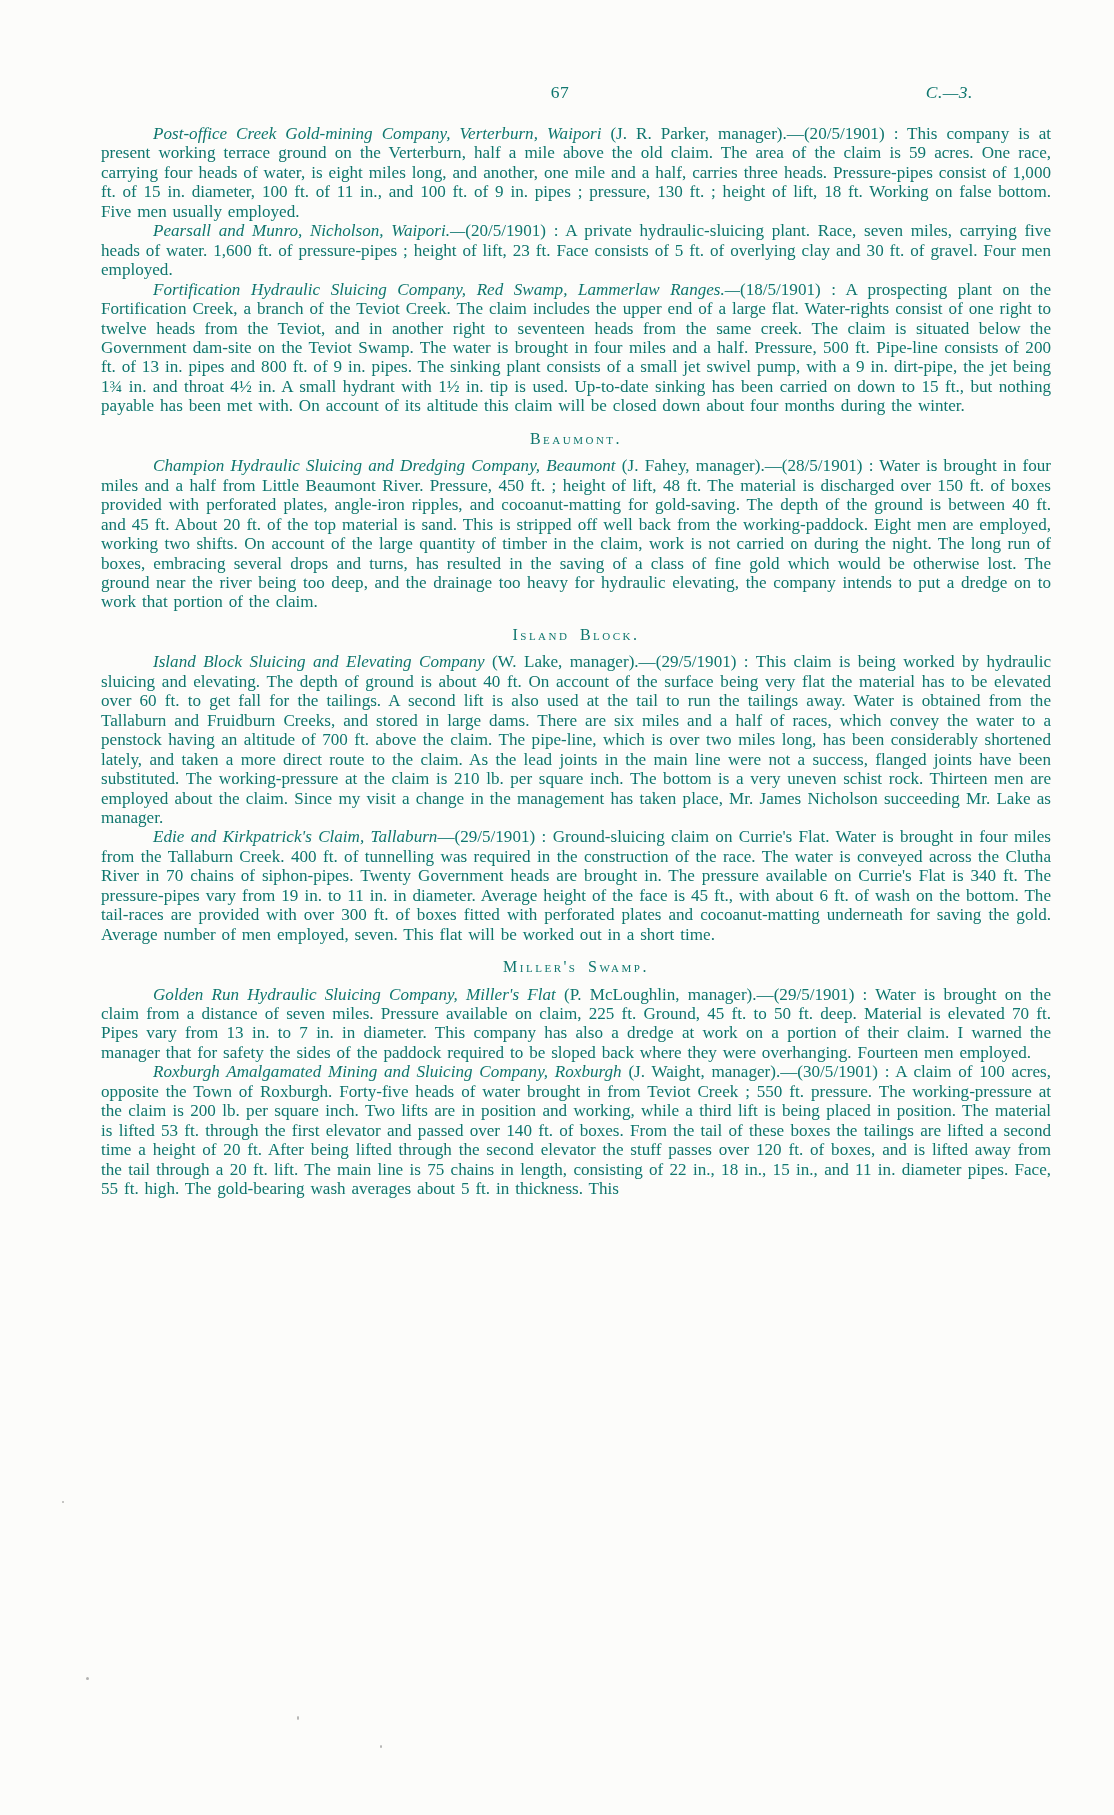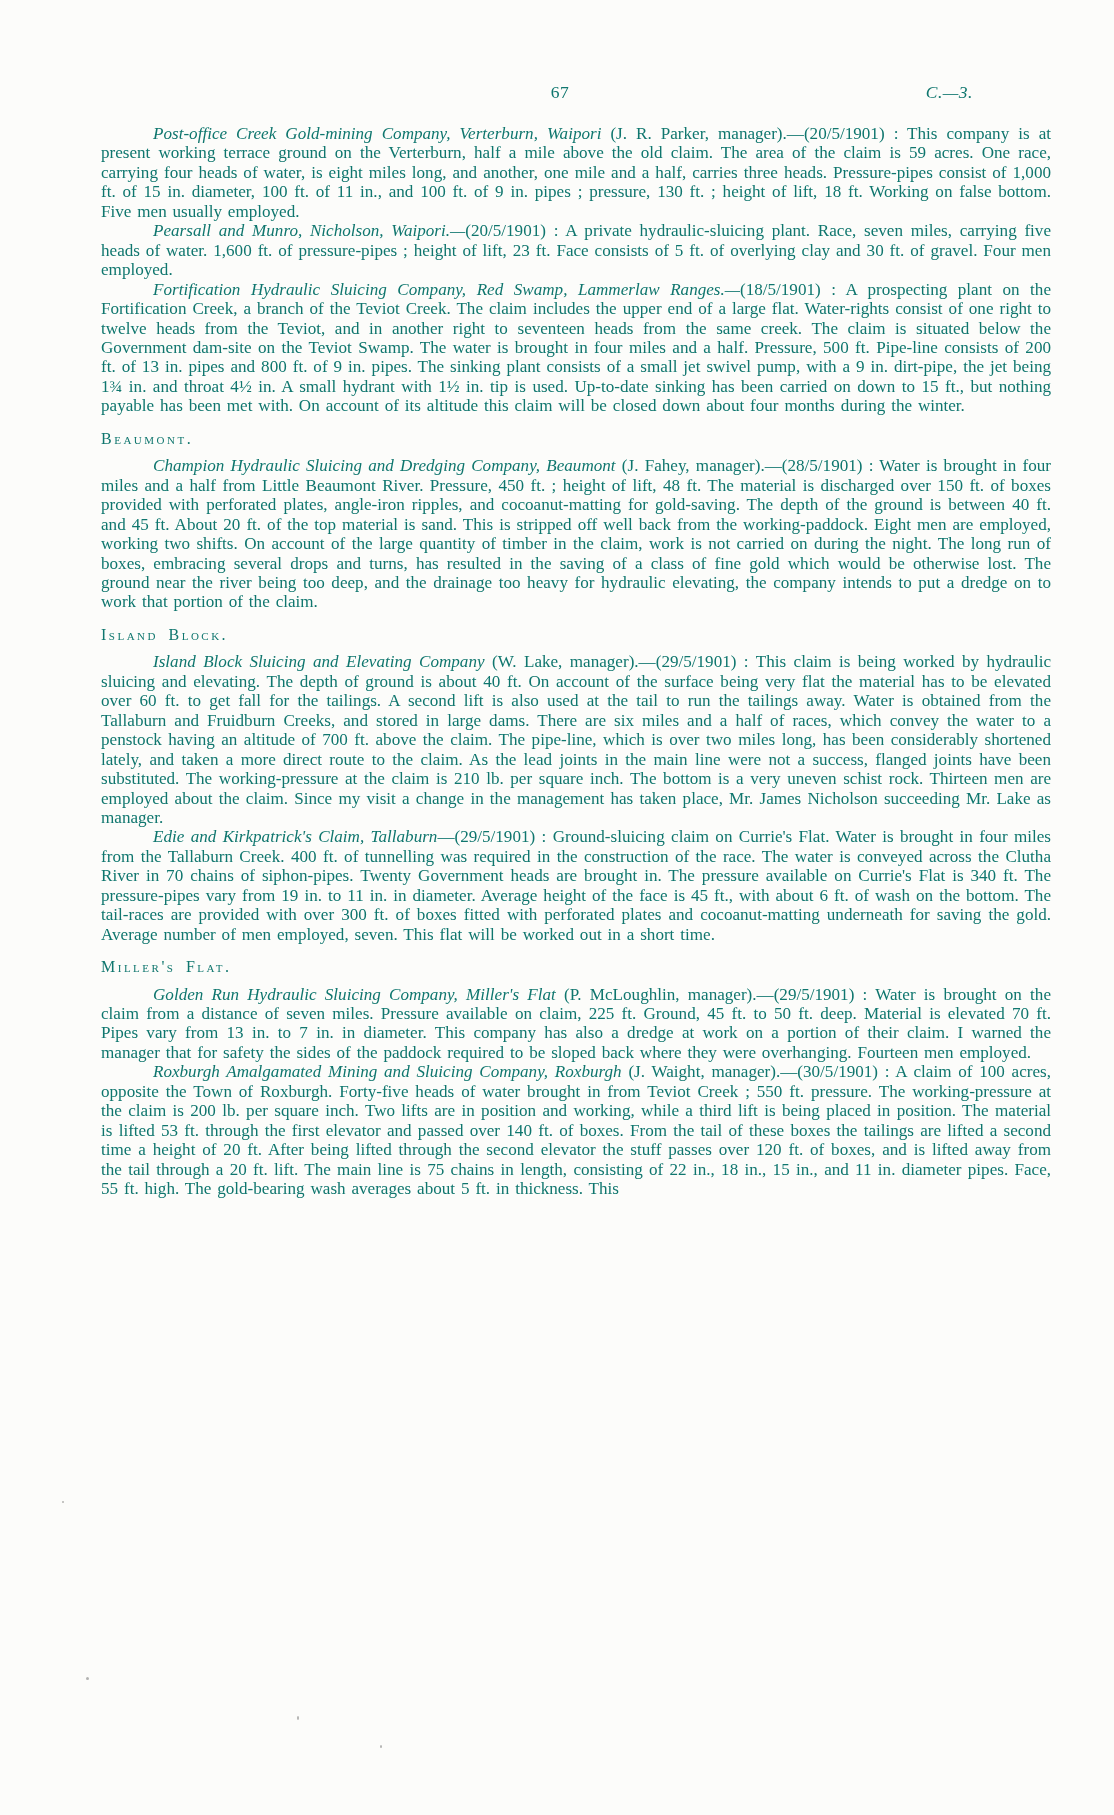--- a/index.html
+++ b/index.html
@@ -51,20 +51,21 @@
   }
   .report-paragraph {
     margin: 0;
     text-indent: 52px;
   }
   .company-name {
     font-style: italic;
   }
   .section-heading {
     margin: 13px 0 8px 0;
+    text-align: center;
     text-indent: 0;
     font-size: 16px;
     font-variant: small-caps;
     letter-spacing: 2.5px;
     word-spacing: 4px;
   }
   .scan-speck {
     position: absolute;
     width: 3px;
     height: 3px;
@@ -111,21 +112,21 @@
       <p class="section-heading">Island Block.</p>
       <p class="report-paragraph">
         <span class="company-name">Island Block Sluicing and Elevating Company</span><span> (W. Lake, manager).—(29/5/1901) : This claim is being worked by hydraulic sluicing and elevating.  The depth of ground is about 40 ft.  On account of the surface being very flat the material has to be elevated over 60 ft. to get fall for the tailings.  A second lift is also used at the tail to run the tailings away.  Water is obtained from the Tallaburn and Fruidburn Creeks, and stored in large dams.  There are six miles and a half of races, which convey the water to a penstock having an altitude of 700 ft. above the claim.  The pipe-line, which is over two miles long, has been considerably shortened lately, and taken a more direct route to the claim.  As the lead joints in the main line were not a success, flanged joints have been substituted.  The working-pressure at the claim is 210 lb. per square inch.  The bottom is a very uneven schist rock.  Thirteen men are employed about the claim.  Since my visit a change in the management has taken place, Mr. James Nicholson succeeding Mr. Lake as manager.</span>
       </p>
       <p class="report-paragraph">
         <span class="company-name">Edie and Kirkpatrick's Claim, Tallaburn</span><span>—(29/5/1901) : Ground-sluicing claim on Currie's Flat.  Water is brought in four miles from the Tallaburn Creek.  400 ft. of tunnelling was required in the construction of the race.  The water is conveyed across the Clutha River in 70 chains of siphon-pipes.  Twenty Government heads are brought in.  The pressure available on Currie's Flat is 340 ft.  The pressure-pipes vary from 19 in. to 11 in. in diameter.  Average height of the face is 45 ft., with about 6 ft. of wash on the bottom.  The tail-races are provided with over 300 ft. of boxes fitted with perforated plates and cocoanut-matting underneath for saving the gold.  Average number of men employed, seven.  This flat will be worked out in a short time.</span>
       </p>
     </div>
 
     <div>
-      <p class="section-heading">Miller's Flat.</p>
+      <p class="section-heading">Miller's Swamp.</p>
       <p class="report-paragraph">
         <span class="company-name">Golden Run Hydraulic Sluicing Company, Miller's Flat</span><span> (P. McLoughlin, manager).—(29/5/1901) : Water is brought on the claim from a distance of seven miles.  Pressure available on claim, 225 ft.  Ground, 45 ft. to 50 ft. deep.  Material is elevated 70 ft.  Pipes vary from 13 in. to 7 in. in diameter.  This company has also a dredge at work on a portion of their claim.  I warned the manager that for safety the sides of the paddock required to be sloped back where they were overhanging.  Fourteen men employed.</span>
       </p>
     </div>
 
     <div>
       <p class="report-paragraph">
         <span class="company-name">Roxburgh Amalgamated Mining and Sluicing Company, Roxburgh</span><span> (J. Waight, manager).—(30/5/1901) : A claim of 100 acres, opposite the Town of Roxburgh.  Forty-five heads of water brought in from Teviot Creek ; 550 ft. pressure.  The working-pressure at the claim is 200 lb. per square inch.  Two lifts are in position and working, while a third lift is being placed in position.  The material is lifted 53 ft. through the first elevator and passed over 140 ft. of boxes.  From the tail of these boxes the tailings are lifted a second time a height of 20 ft.  After being lifted through the second elevator the stuff passes over 120 ft. of boxes, and is lifted away from the tail through a 20 ft. lift.  The main line is 75 chains in length, consisting of 22 in., 18 in., 15 in., and 11 in. diameter pipes.  Face, 55 ft. high.  The gold-bearing wash averages about 5 ft. in thickness.  This</span>
       </p>
     </div>

